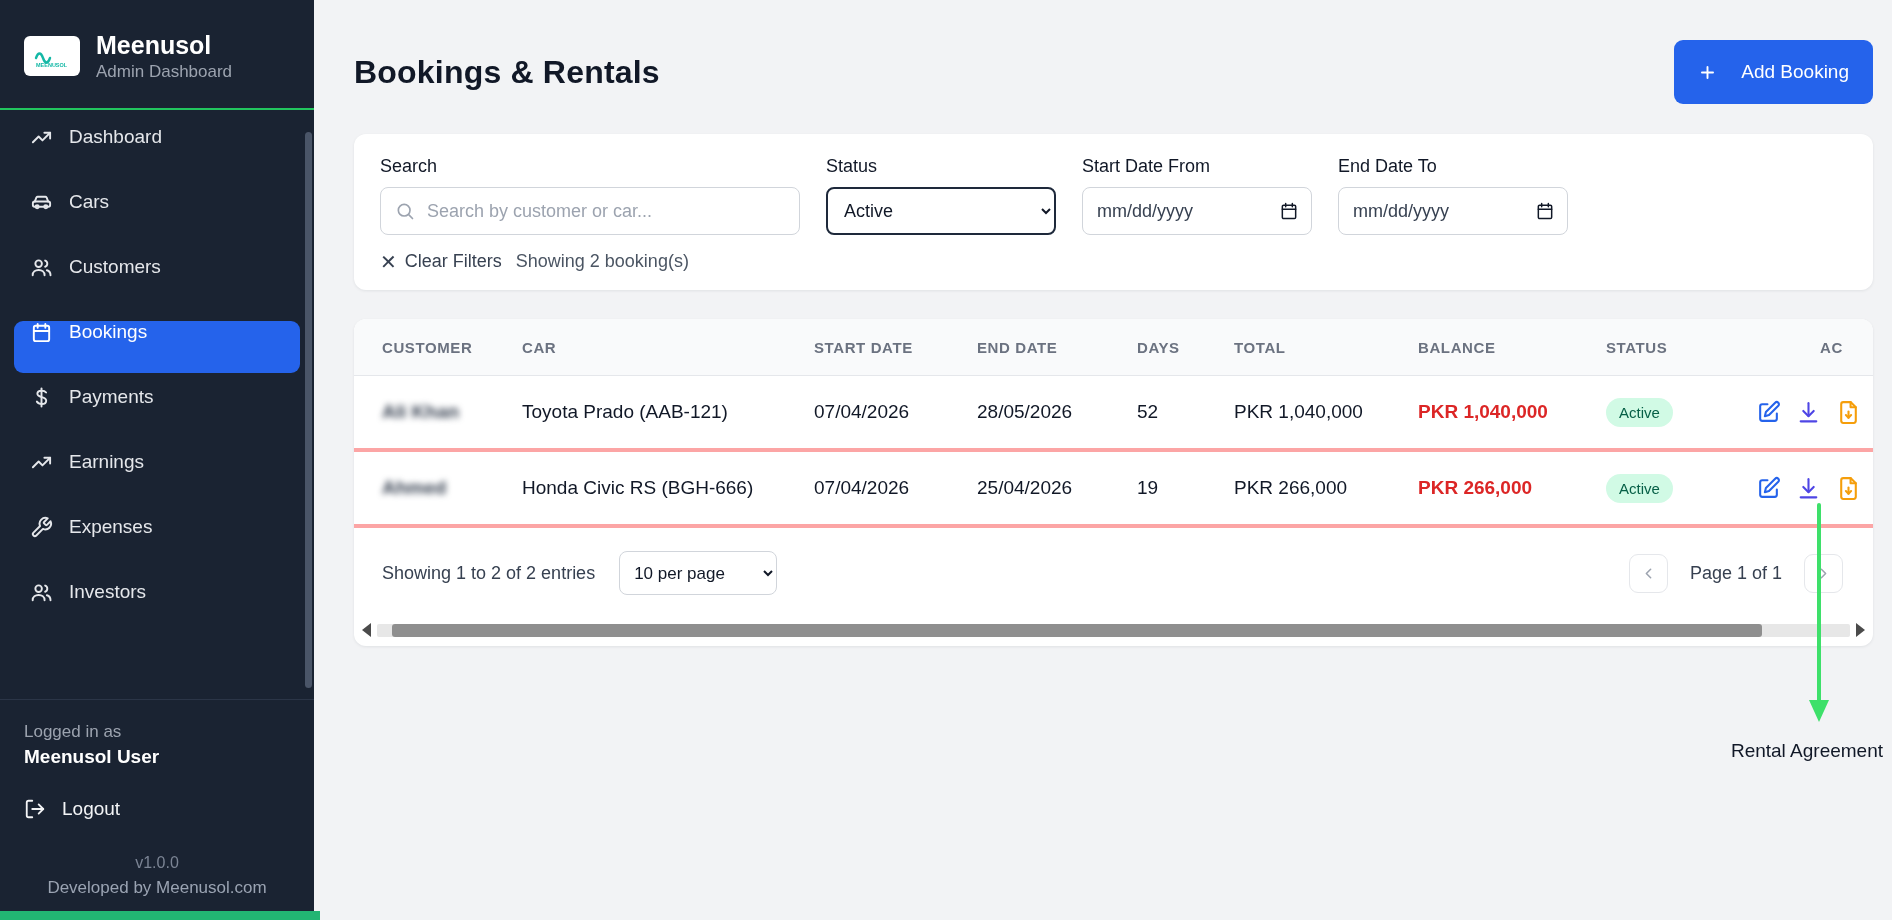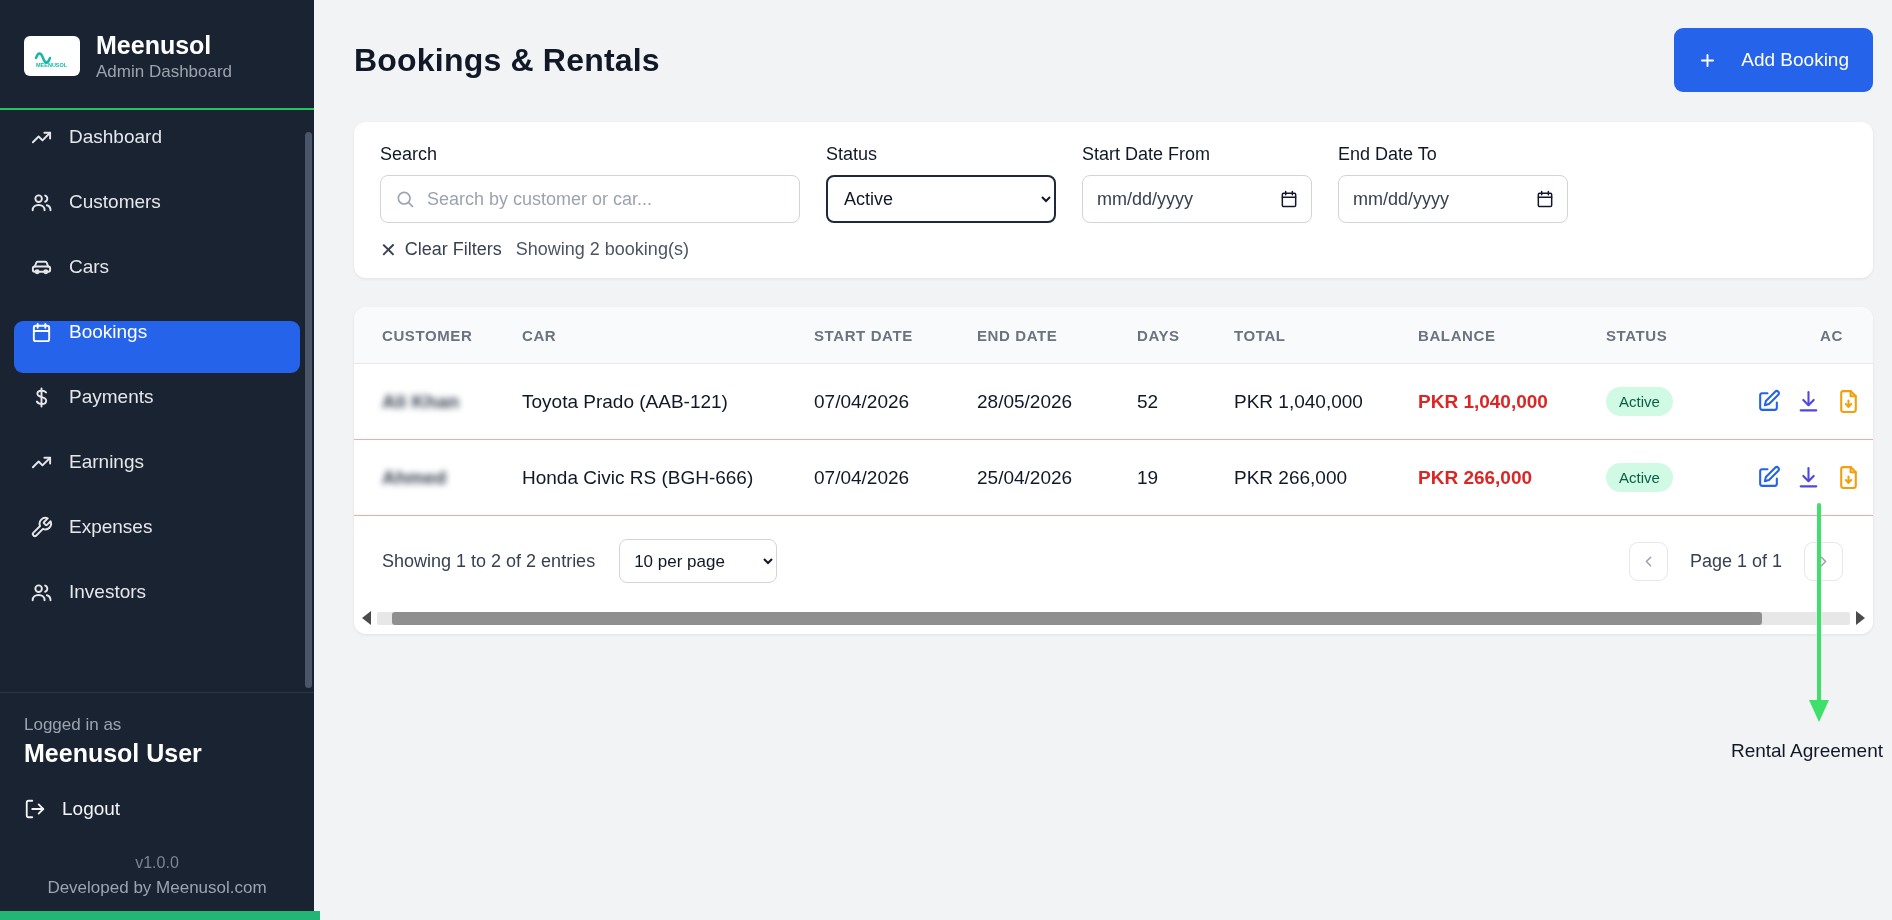--- a/index.html
+++ b/index.html
@@ -24,31 +24,31 @@
   .brand-text .brand-sub { font-size:17px; color:#9ca3af; margin-top:2px; }
   .nav { padding:16px 14px 0 14px; }
   .nav-item {
     display:flex; gap:16px; height:52px; margin-bottom:13px;
     padding:0 16px; border-radius:9px; font-size:19px; color:#e5e7eb; cursor:pointer;
   }
   .nav-item svg { width:23px; height:23px; stroke:currentColor; fill:none; stroke-width:2; stroke-linecap:round; stroke-linejoin:round; }
   .nav-item.active { background: var(--color-accent, #2563eb); color:#ffffff; }
   .side-footer { margin-top:auto; border-top:1px solid #2b3547; padding:22px 24px 0 24px; }
   .logged-in { font-size:17px; color:#9ca3af; }
-  .user-name { font-size:25px; font-weight:700; color:#ffffff; margin-top:4px; }
+  .user-name { font-size:19px; font-weight:700; color:#ffffff; margin-top:4px; }
   .logout { display:flex; align-items:center; gap:16px; margin-top:30px; font-size:19px; color:#f3f4f6; cursor:pointer; }
   .logout svg { width:22px; height:22px; stroke:currentColor; fill:none; stroke-width:2; stroke-linecap:round; stroke-linejoin:round; }
   .version-block { text-align:center; padding:34px 0 22px 0; }
   .version { font-size:16px; color:#7b8494; }
   .developed { font-size:17px; color:#9aa3b2; margin-top:6px; }
   .side-scrollbar { position:absolute; right:2px; top:132px; width:7px; height:556px; background:#4a5568; border-radius:4px; }
   .teal-strip { position:absolute; left:0; bottom:0; width:320px; height:9px; background: var(--color-teal, #22b573); }
 
   
-  .main { flex:1; padding: 28px 20px 0 40px; position:relative; }
+  .main { flex:1; padding: 40px 20px 0 40px; position:relative; }
   .main-header { display:flex; align-items:center; justify-content:space-between; }
   .page-title { font-size:32px; font-weight:800; color:#111827; letter-spacing:0.2px; }
   .add-booking {
     display:flex; align-items:center; gap:24px; background:var(--color-accent,#2563eb); color:#fff;
     border:none; border-radius:9px; height:64px; padding:0 24px; font-size:19px; font-weight:500;
     font-family:inherit; cursor:pointer;text-align:center;
   }
   .add-booking svg { width:19px; height:19px; stroke:#fff; stroke-width:2.4; fill:none; stroke-linecap:round; }
 
   .card { background:#ffffff; border-radius:12px; box-shadow:0 1px 3px rgba(16,24,40,.08); }
@@ -78,21 +78,21 @@
   .clear-btn { display:flex; align-items:center; gap:8px; background:none; border:none; font-family:inherit; font-size:18px; color:#374151; cursor:pointer; }
   .clear-btn .x { font-size:20px; line-height:1; }
   .showing-count { font-size:18px; color:#4b5563; }
 
   
   .table-card { margin-top:29px; overflow:hidden; padding-bottom:8px; }
   .thead, .trow { display:grid; grid-template-columns: 140px 292px 163px 160px 97px 184px 188px 150px 1fr; align-items:center; }
   .thead { background:#f9fafb; height:57px; border-bottom:1px solid #e5e7eb; border-radius:12px 12px 0 0; }
   .th { font-size:15px; font-weight:600; color:#6b7280; letter-spacing:0.6px; padding-left:28px; white-space:nowrap; overflow:hidden; }
   .th-actions { padding-left:92px; }
-  .trow { height:76px; border-bottom:1px solid #fca5a5; }
+  .trow { height:76px; border-bottom:4px solid #fca5a5; }
   .td { font-size:19px; color:#111827; padding-left:28px; white-space:nowrap; }
   .blurred { filter: blur(3.2px); color:#374151; font-weight:600; }
   .td-balance { color: var(--color-danger, #dc2626); font-weight:700; }
   .badge {
     display:inline-block; background: var(--color-badge_bg, #d1fae5); color: var(--color-badge_text, #065f46);
     font-size:15px; font-weight:500; padding:6px 13px; border-radius:999px;
   }
   .td-actions { display:flex; justify-content:flex-end; gap:15px; padding-right:12px; }
   .icon-btn { background:none; border:none; padding:0; cursor:pointer; line-height:0; }
   .icon-btn svg { width:25px; height:25px; fill:none; stroke-width:2; stroke-linecap:round; stroke-linejoin:round; }
@@ -144,35 +144,35 @@
     <nav class="nav">
       <div class="nav-item">
         <svg viewBox="0 0 24 24">
             <path d="M3 17l6-6 4 4 8-8"></path>
             <path d="M15 7h6v6"></path>
           </svg>
         <span>Dashboard</span>
       </div>
       <div class="nav-item">
         <svg viewBox="0 0 24 24">
+            <path d="M5 11l1.7-4.3A1.5 1.5 0 018.1 6h7.8a1.5 1.5 0 011.4.7L19 11"></path>
+            <rect x="3" y="11" width="18" height="5.5" rx="1.8"></rect>
+            <circle cx="7.5" cy="16.5" r="1.6"></circle>
+            <circle cx="16.5" cy="16.5" r="1.6"></circle>
+          </svg>
+        <span>Cars</span>
+      </div>
+      <div class="nav-item">
+        <svg viewBox="0 0 24 24">
             <circle cx="9" cy="8" r="3.4"></circle>
             <path d="M2.8 20c0-3.4 2.9-5.4 6.2-5.4s6.2 2 6.2 5.4"></path>
             <path d="M15.8 4.8a3.4 3.4 0 010 6.4"></path>
             <path d="M17.6 14.9c2.3.7 3.8 2.4 3.8 5.1"></path>
           </svg>
         <span>Customers</span>
-      </div>
-      <div class="nav-item">
-        <svg viewBox="0 0 24 24">
-            <path d="M5 11l1.7-4.3A1.5 1.5 0 018.1 6h7.8a1.5 1.5 0 011.4.7L19 11"></path>
-            <rect x="3" y="11" width="18" height="5.5" rx="1.8"></rect>
-            <circle cx="7.5" cy="16.5" r="1.6"></circle>
-            <circle cx="16.5" cy="16.5" r="1.6"></circle>
-          </svg>
-        <span>Cars</span>
       </div>
       <div class="nav-item active">
         <svg viewBox="0 0 24 24">
             <rect x="4" y="5" width="16" height="16" rx="2"></rect>
             <path d="M8 3v4M16 3v4M4 10.5h16"></path>
           </svg>
         <span>Bookings</span>
       </div>
       <div class="nav-item">
         <svg viewBox="0 0 24 24">

